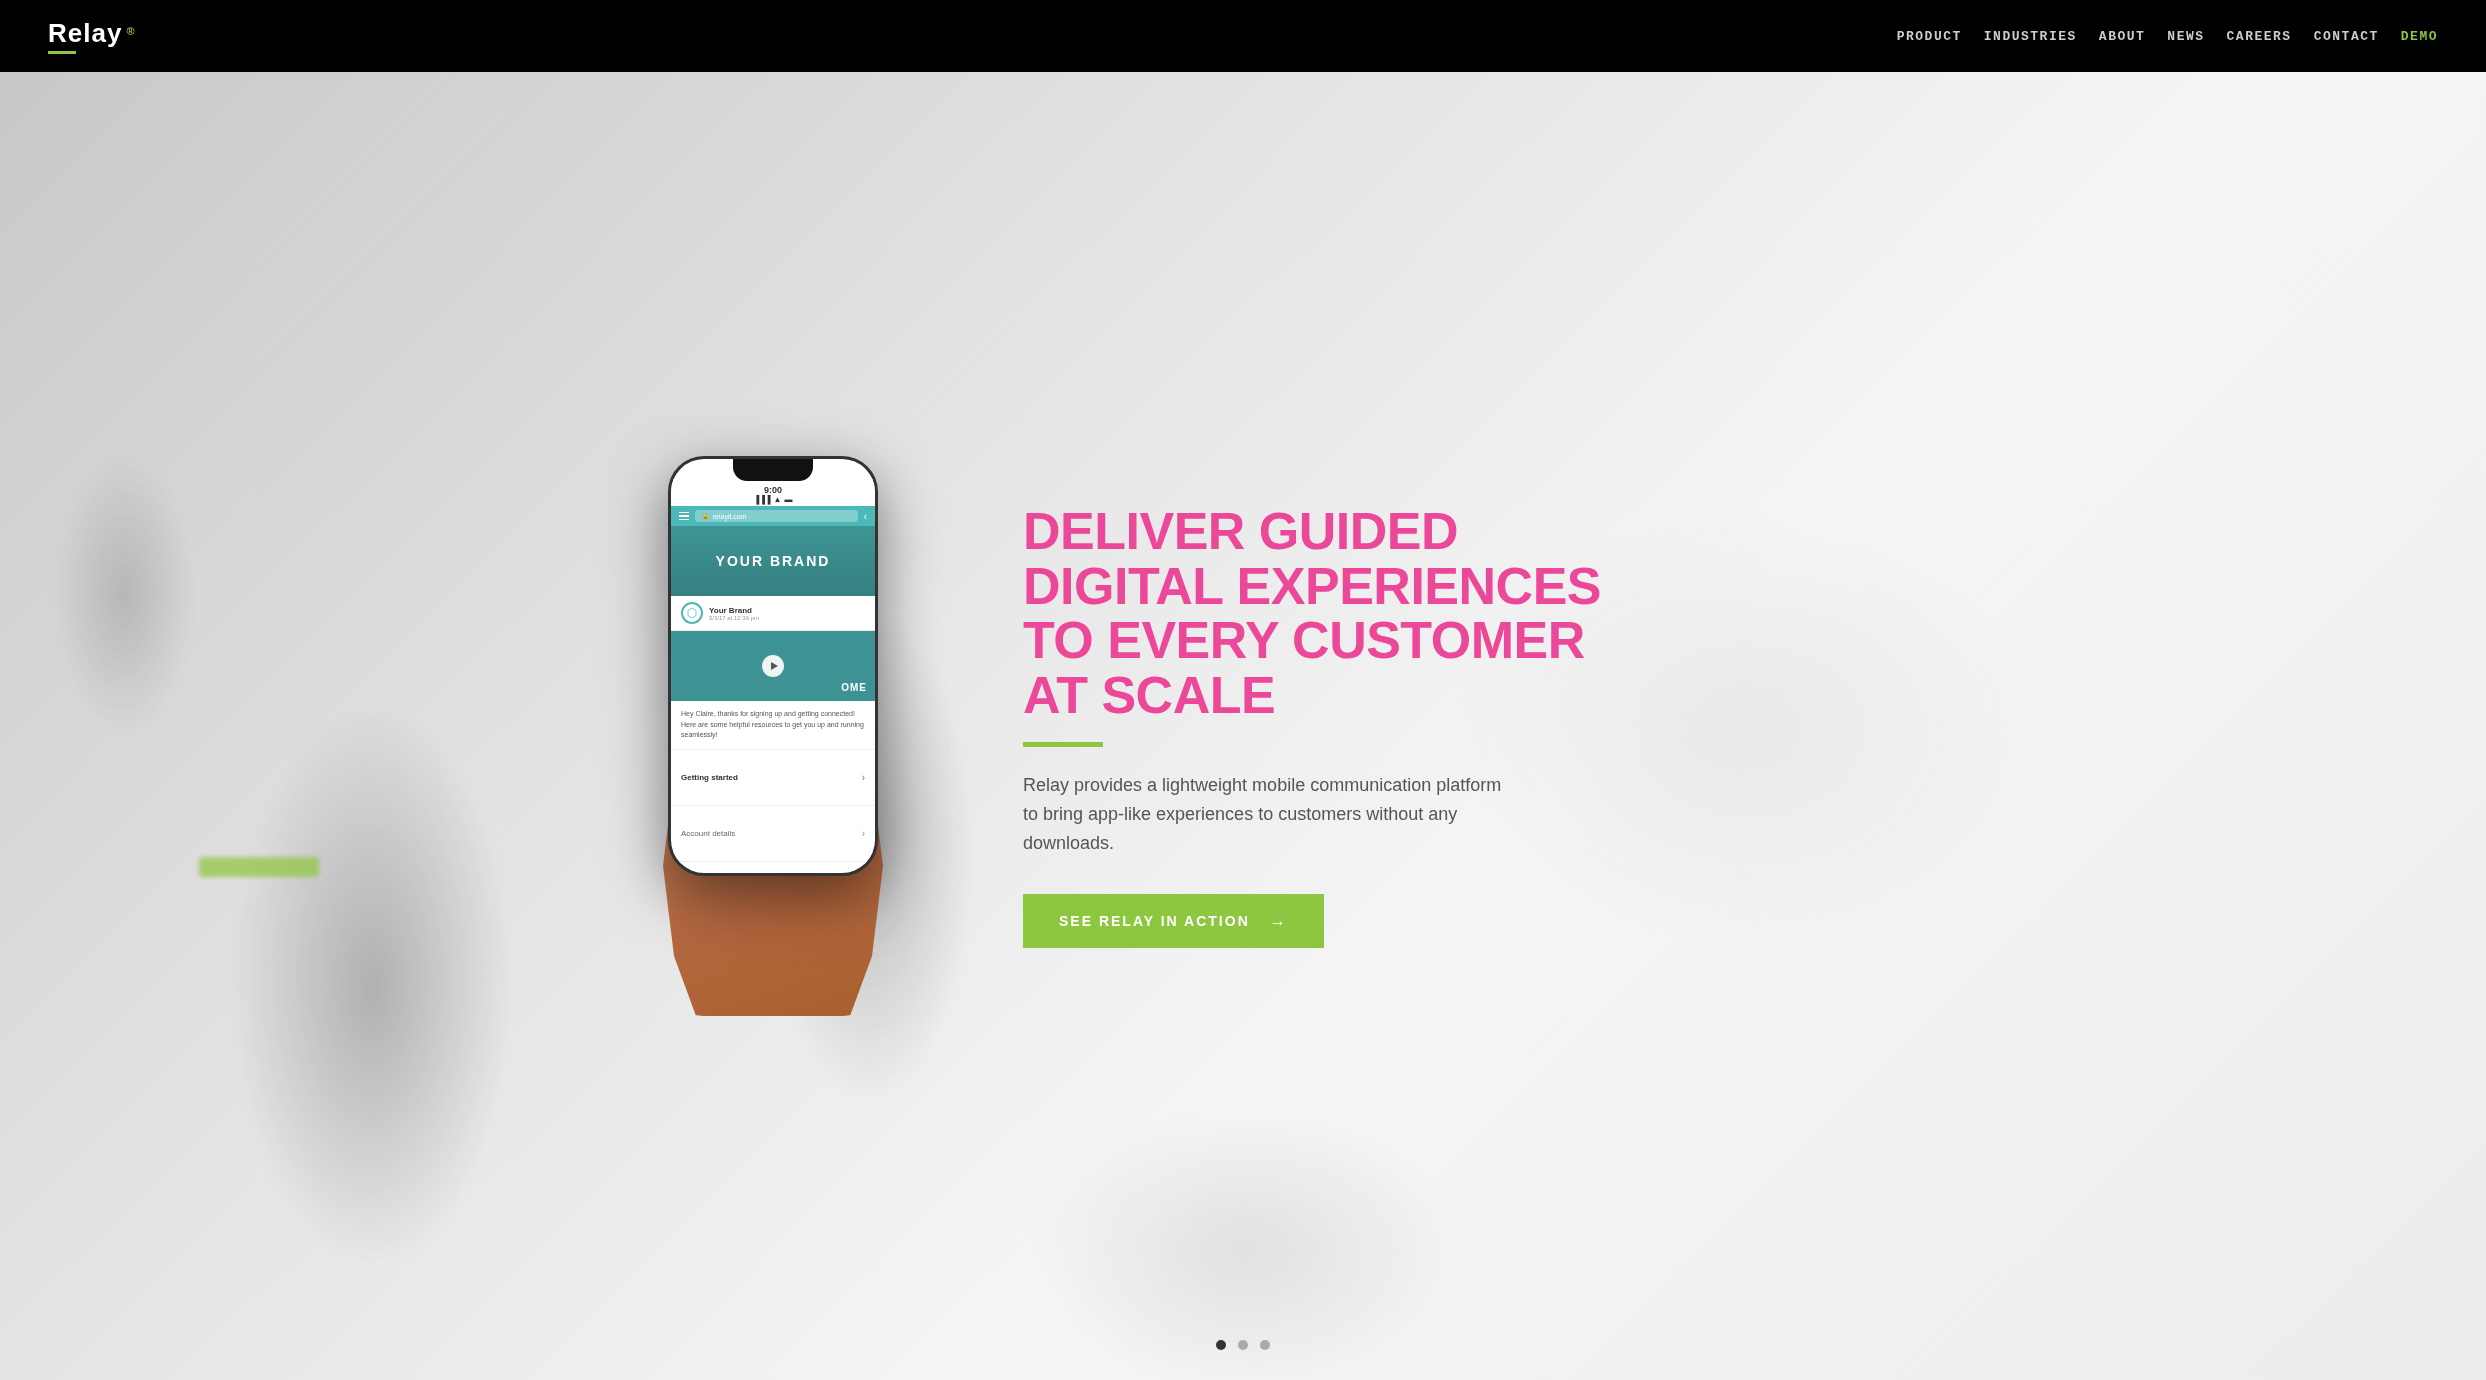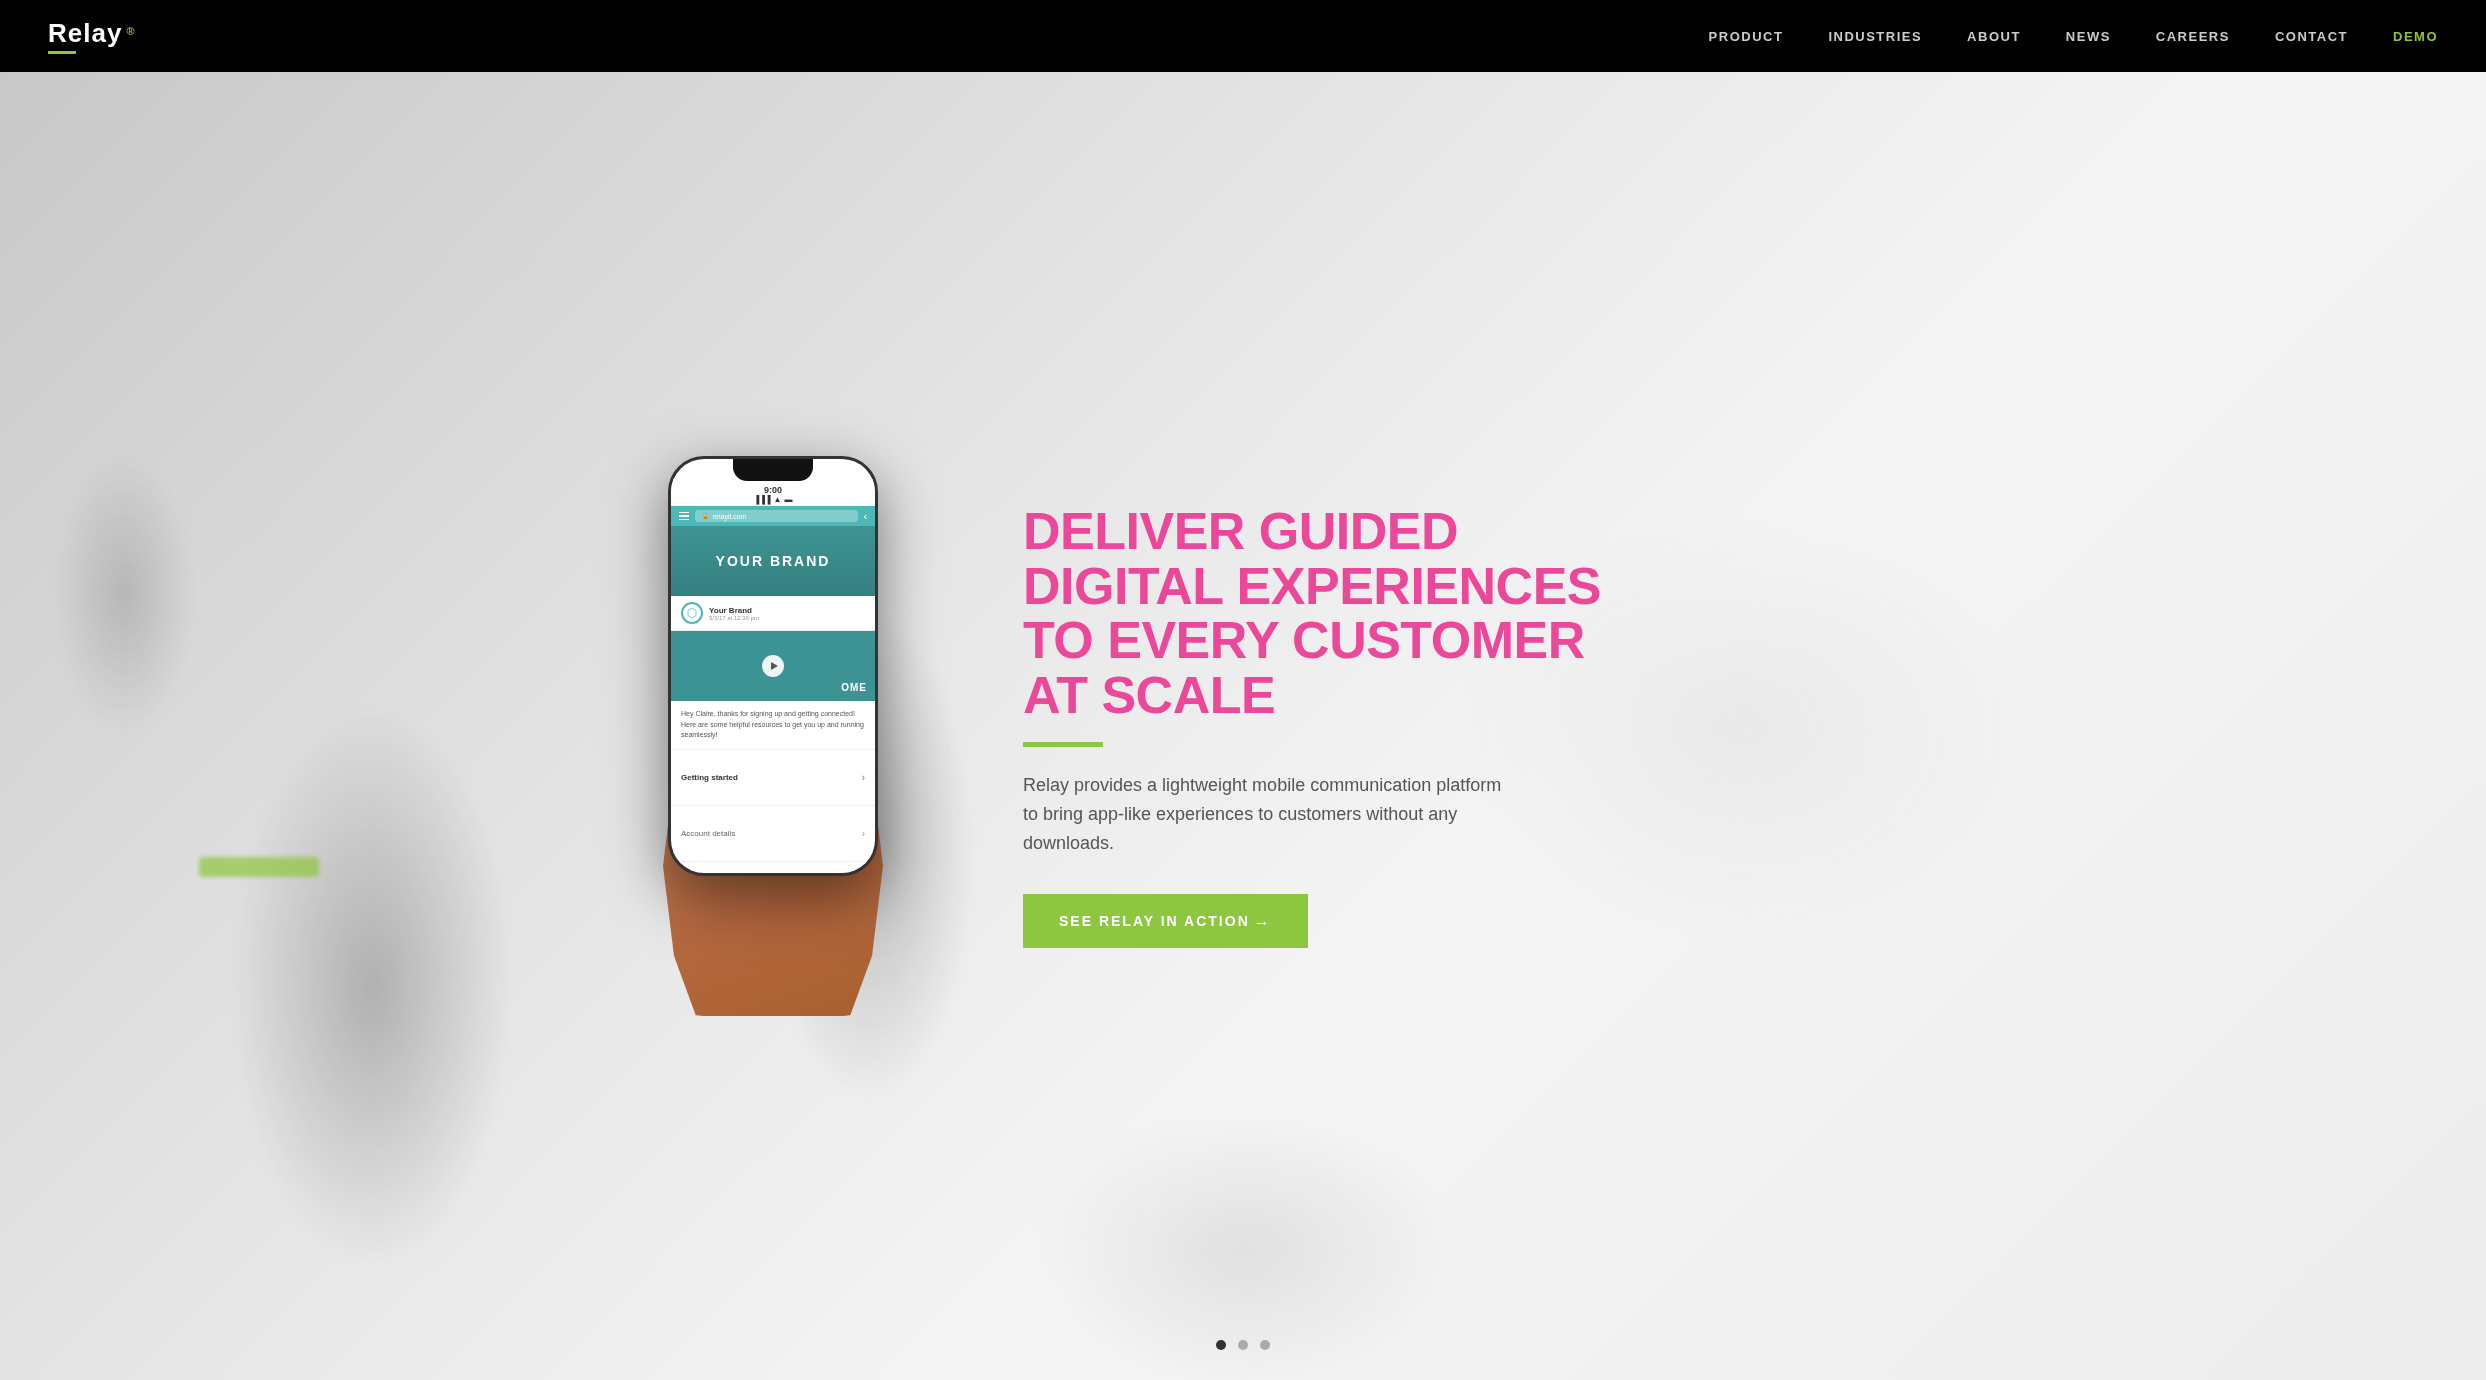--- a/index.html
+++ b/index.html
@@ -30,22 +30,23 @@
     }
     .nav-logo .logo-bar {
       display: block;
       width: 28px;
       height: 3px;
       background: #8dc63f;
       margin-top: 2px;
     }
     .nav-links {
       display: flex;
-      gap: 45px;
+      gap: 22px;
       list-style: none;
+      font-family: Liberation Mono, monospace;
     }
     .nav-links li a {
       color: #ccc;
       text-decoration: none;
       font-size: 13px;
       letter-spacing: 1.5px;
       font-weight: 600;
       text-transform: uppercase;
     }
     .nav-links li a.demo {
@@ -379,21 +380,21 @@
       font-size: 18px;
       color: #555;
       line-height: 1.6;
       margin-bottom: 36px;
       max-width: 480px;
     }
 
     .cta-button {
       display: inline-flex;
       align-items: center;
-      gap: 4px;
+      gap: 20px;
       background: #8dc63f;
       color: #fff;
       text-decoration: none;
       padding: 18px 36px;
       font-size: 14px;
       font-weight: 700;
       letter-spacing: 2px;
       text-transform: uppercase;
       border: none;
       cursor: pointer;

